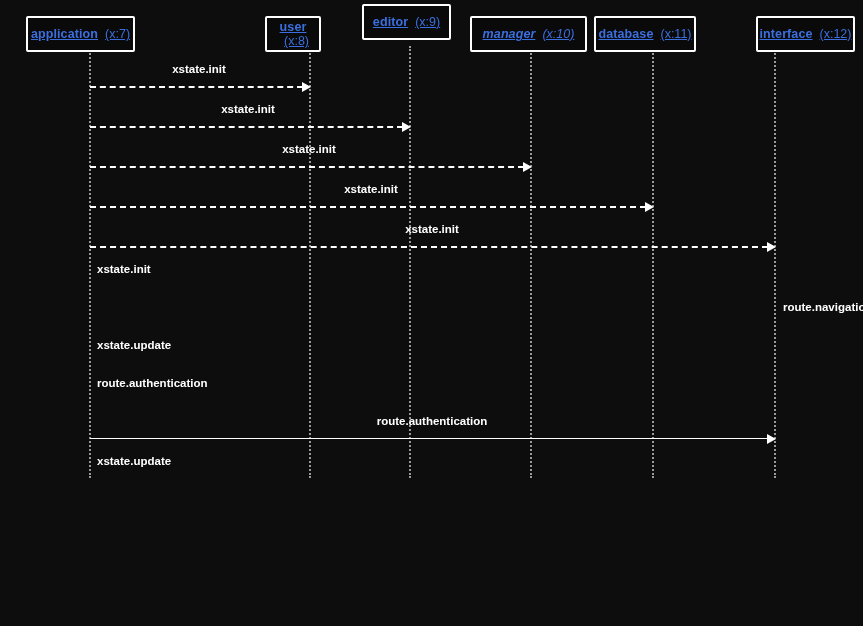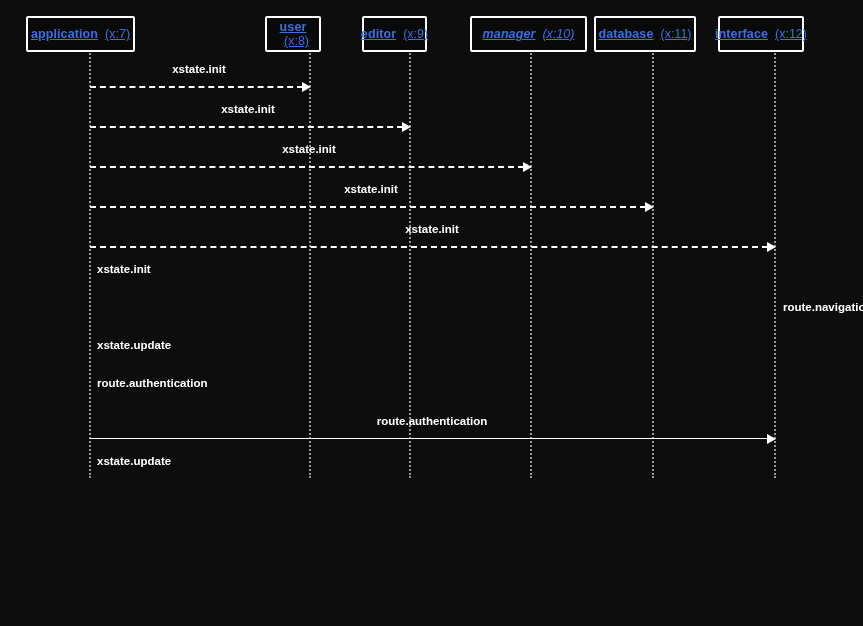--- a/index.html
+++ b/index.html
@@ -106,33 +106,33 @@
     <div class="lifeline" style="left: 652px; top: 46px; height: 432px;"></div>
     <div class="lifeline" style="left: 774px; top: 46px; height: 432px;"></div>
     <div class="participant" style="left: 26px; top: 16px; width: 109px;">
       <span class="p-name">application</span>
       <span class="p-id">(x:7)</span>
     </div>
     <div class="participant" style="left: 265px; top: 16px; width: 56px; flex-direction: column;">
       <span class="p-name">user</span>
       <span class="p-id">(x:8)</span>
     </div>
-    <div class="participant" style="left: 362px; top: 16px; width: 65px; text-decoration: underline;">
+    <div class="participant" style="left: 362px; top: 4px; width: 89px; text-decoration: underline;">
       <span class="p-name">editor</span>
       <span class="p-id">(x:9)</span>
     </div>
     <div class="participant" style="left: 470px; top: 16px; width: 117px; font-style: italic;">
       <span class="p-name">manager</span>
       <span class="p-id">(x:10)</span>
     </div>
     <div class="participant" style="left: 594px; top: 16px; width: 102px;">
       <span class="p-name">database</span>
       <span class="p-id">(x:11)</span>
     </div>
-    <div class="participant" style="left: 718px; top: 16px; width: 86px;">
+    <div class="participant" style="left: 756px; top: 16px; width: 99px;">
       <span class="p-name">interface</span>
       <span class="p-id">(x:12)</span>
     </div>
     <div class="msg-line dashed" style="left: 90px; top: 86px; width: 213px;"></div>
     <div class="arrow-head" style="left: 302px; top: 82px;"></div>
     <div class="msg-label" style="left: 199px; top: 63px;">xstate.init</div>
     <div class="msg-line dashed" style="left: 90px; top: 126px; width: 313px;"></div>
     <div class="arrow-head" style="left: 402px; top: 122px;"></div>
     <div class="msg-label" style="left: 248px; top: 103px;">xstate.init</div>
     <div class="msg-line dashed" style="left: 90px; top: 166px; width: 434px;"></div>

